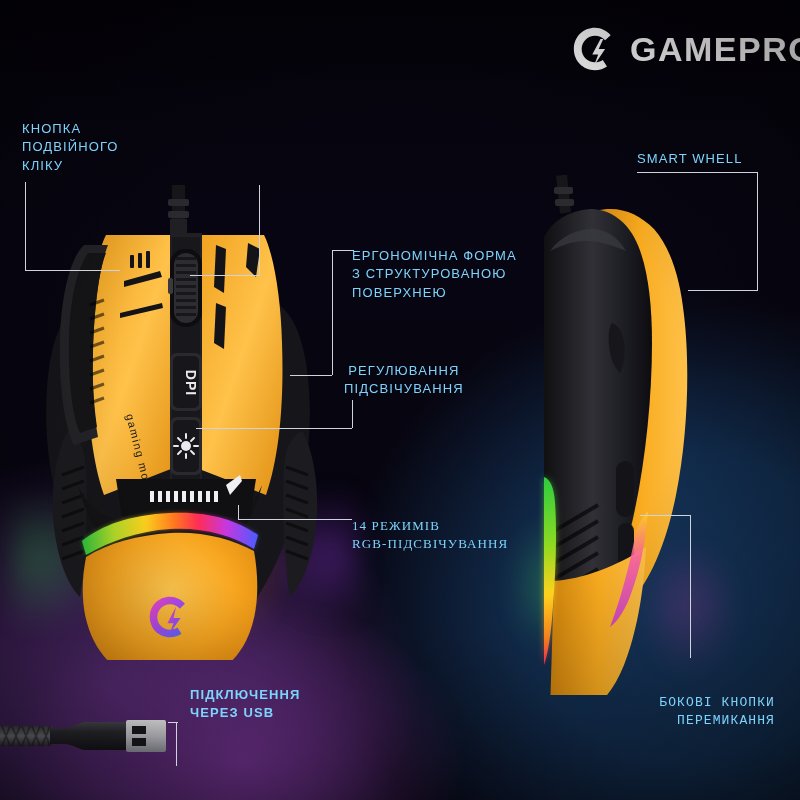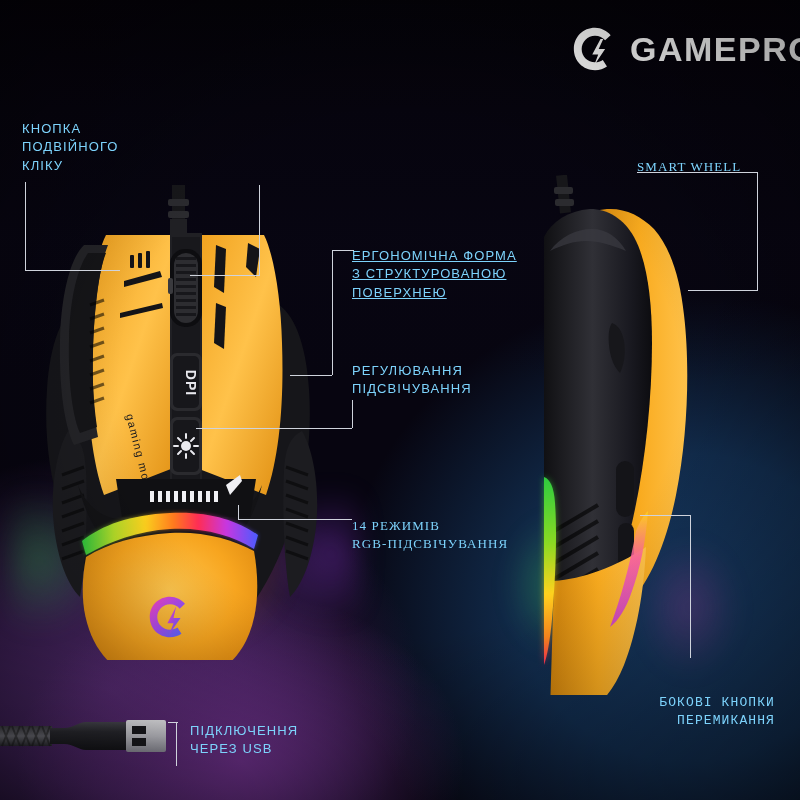--- a/index.html
+++ b/index.html
@@ -312,45 +312,45 @@
 
   <div class="callout" style="left:22px;top:120px;">КНОПКА
 ПОДВІЙНОГО
 КЛІКУ</div>
   <div class="ln v" style="left:25px;top:182px;height:88px;"></div>
   <div class="ln h" style="left:25px;top:270px;width:95px;"></div>
 
   <div class="ln v" style="left:259px;top:185px;height:90px;"></div>
   <div class="ln h" style="left:190px;top:275px;width:70px;"></div>
 
-  <div class="callout" style="left:637px;top:158px;font-family:Liberation Serif, serif;">SMART WHELL</div>
+  <div class="callout" style="left:637px;top:150px;">SMART WHELL</div>
   <div class="ln h" style="left:637px;top:172px;width:120px;"></div>
   <div class="ln v" style="left:757px;top:172px;height:118px;"></div>
   <div class="ln h" style="left:688px;top:290px;width:70px;"></div>
 
-  <div class="callout" style="left:352px;top:247px;text-decoration:underline;">ЕРГОНОМІЧНА ФОРМА
+  <div class="callout" style="left:352px;top:247px;">ЕРГОНОМІЧНА ФОРМА
 З СТРУКТУРОВАНОЮ
 ПОВЕРХНЕЮ</div>
   <div class="ln v" style="left:332px;top:250px;height:125px;"></div>
   <div class="ln h" style="left:332px;top:250px;width:22px;"></div>
   <div class="ln h" style="left:290px;top:375px;width:42px;"></div>
 
-  <div class="callout" style="left:352px;top:362px;">РЕГУЛЮВАННЯ
+  <div class="callout" style="left:344px;top:362px;text-align:center;">РЕГУЛЮВАННЯ
 ПІДСВІЧУВАННЯ</div>
   <div class="ln h" style="left:196px;top:428px;width:156px;"></div>
   <div class="ln v" style="left:352px;top:400px;height:28px;"></div>
 
   <div class="callout" style="left:352px;top:517px;font-family:Liberation Serif, serif;">14 РЕЖИМІВ
 RGB-ПІДСВІЧУВАННЯ</div>
   <div class="ln h" style="left:238px;top:519px;width:114px;"></div>
   <div class="ln v" style="left:238px;top:505px;height:14px;"></div>
 
   <div class="callout right" style="left:560px;top:694px;width:215px;font-family:Liberation Mono, monospace;">БОКОВІ КНОПКИ
 ПЕРЕМИКАННЯ</div>
   <div class="ln v" style="left:690px;top:515px;height:143px;"></div>
   <div class="ln h" style="left:640px;top:515px;width:50px;"></div>
 
-  <div class="callout" style="left:190px;top:722px;">ПІДКЛЮЧЕННЯ
+  <div class="callout" style="left:190px;top:686px;font-weight:bold;">ПІДКЛЮЧЕННЯ
 ЧЕРЕЗ USB</div>
   <div class="ln v" style="left:176px;top:722px;height:44px;"></div>
   <div class="ln h" style="left:168px;top:722px;width:10px;"></div>
 
 </div>
 
 </body></html>

